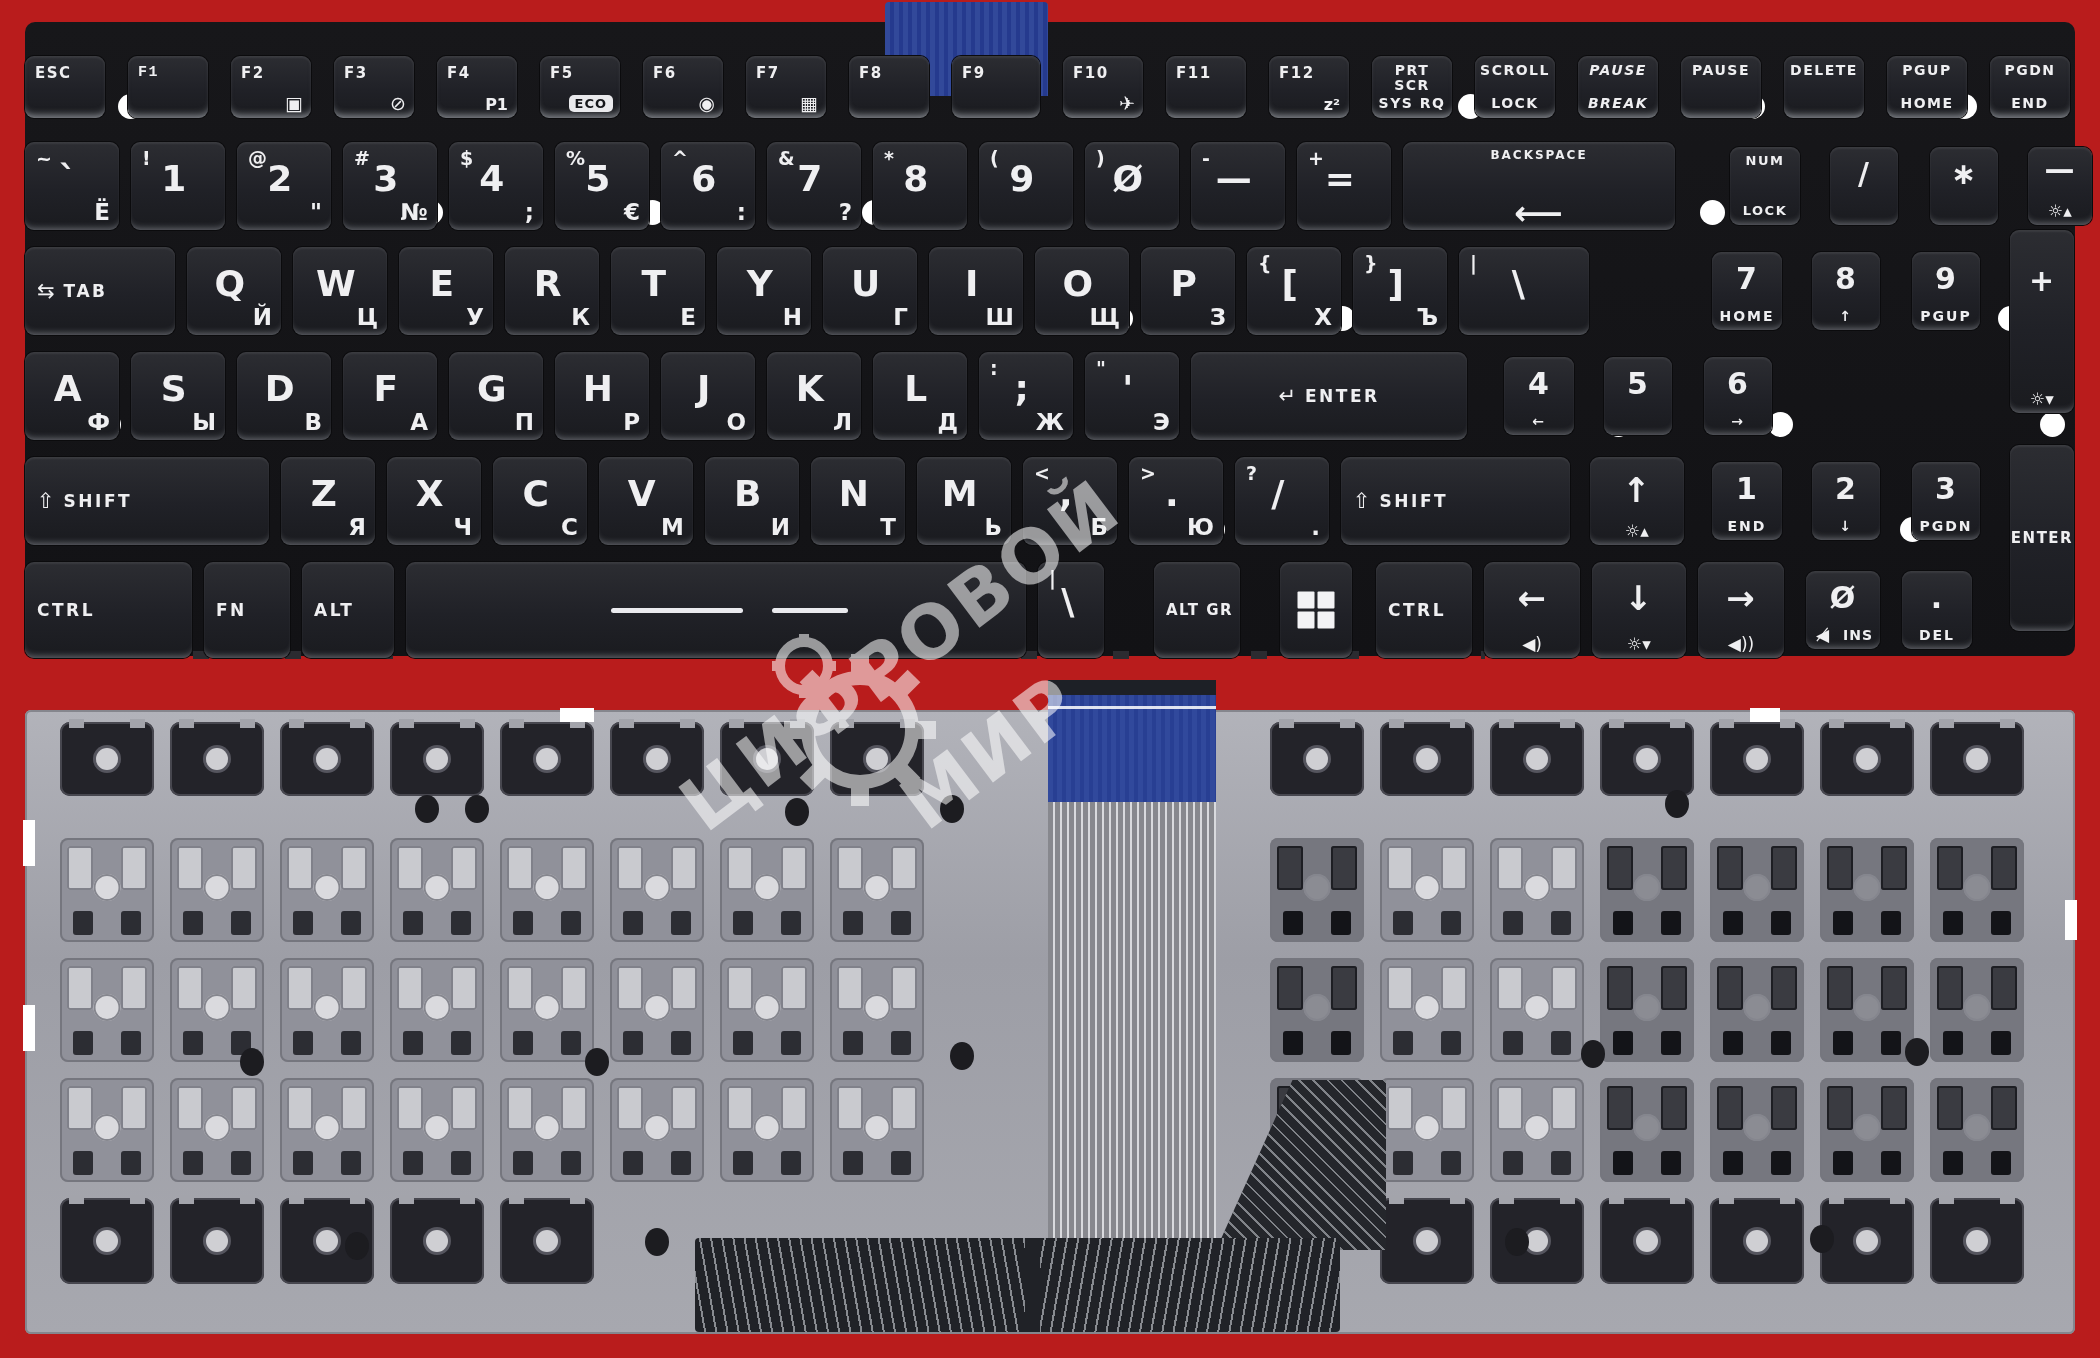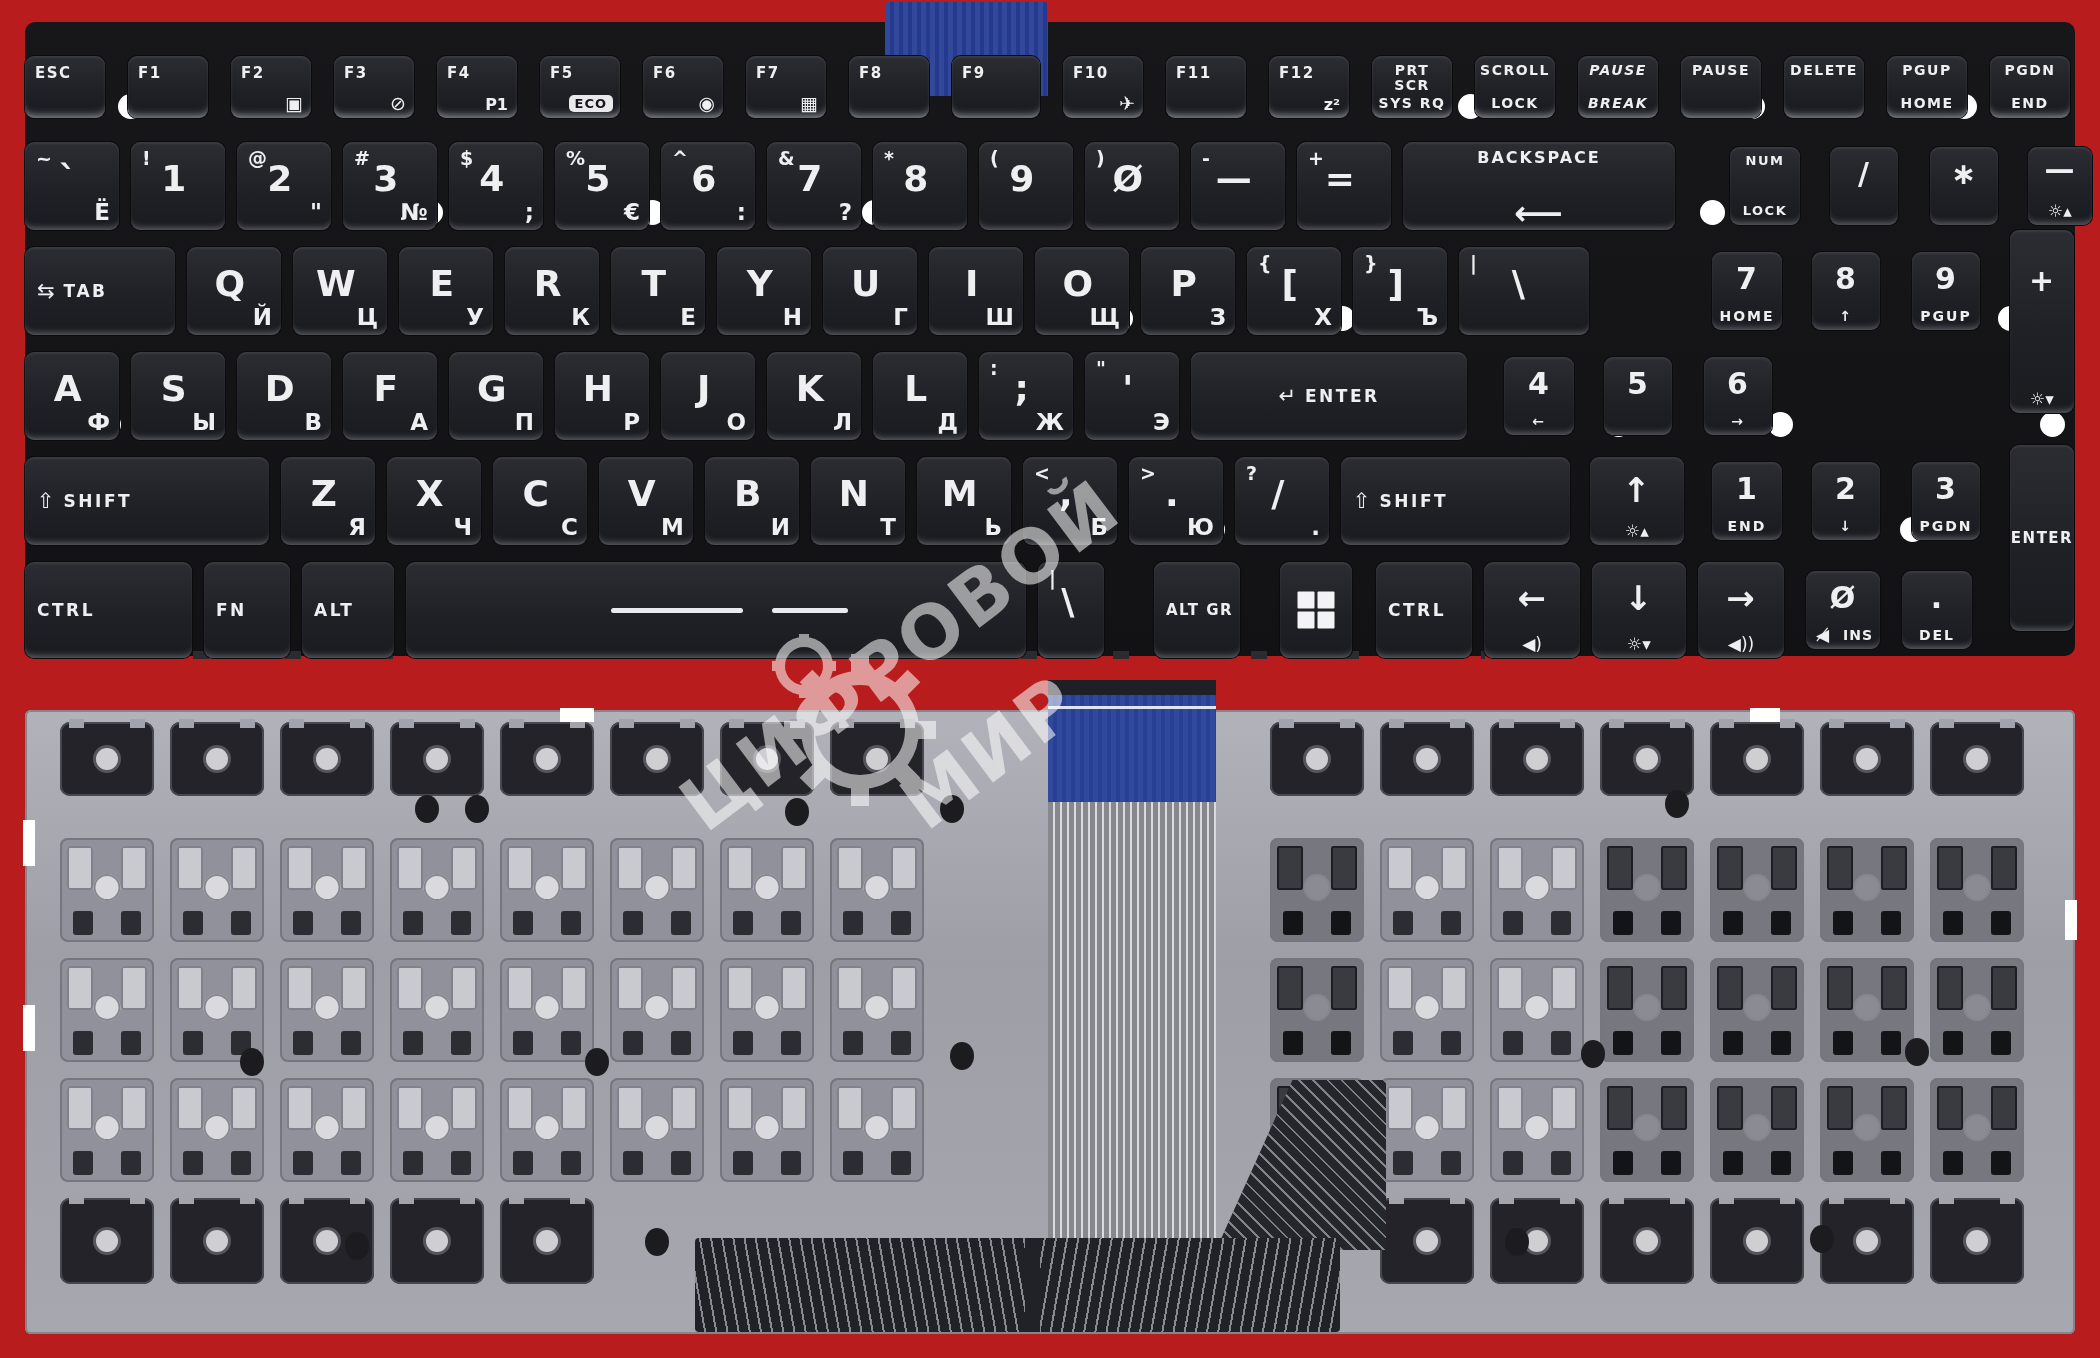--- a/index.html
+++ b/index.html
@@ -36,21 +36,21 @@
   .k-textwrap{position:absolute;left:12px;top:0;bottom:0;display:flex;align-items:center;gap:9px;}
   .rowf .k-textwrap{align-items:flex-start;padding-top:8px;left:10px;}
   .centered .k-textwrap{left:0;right:0;justify-content:center;}
   .k-text{font-size:17px;letter-spacing:2.5px;font-weight:600;white-space:nowrap;}
   .rowf .k-text,.small .k-text{font-size:15px;letter-spacing:1.5px;}
   .k-preicon{font-size:21px;line-height:1;}
   .k-lines{position:absolute;inset:7px 3px;display:flex;flex-direction:column;
            justify-content:space-between;text-align:center;font-size:14px;
            letter-spacing:1.5px;font-weight:600;line-height:1.1;}
   .k-lines.single{justify-content:flex-start;}
-  .key-backspace .k-lines span:first-child{font-size:16px;letter-spacing:2px;}
+  .key-backspace .k-lines span:first-child{font-size:12px;letter-spacing:2px;}
   .key-backspace .k-lines span:last-child{font-size:34px;line-height:.6;}
   .small .k-lines{font-size:13px;}
   .eco-pill{position:absolute;right:7px;bottom:6px;background:#e9e9ec;color:#141519;
             font-size:13px;font-weight:700;padding:1px 6px;border-radius:5px;letter-spacing:1px;}
   .win-logo{position:absolute;left:50%;top:50%;transform:translate(-50%,-50%);
             display:grid;grid-template-columns:17px 17px;grid-template-rows:17px 17px;gap:3px;}
   .win-logo span{background:#f3f3f5;border-radius:1px;}
   .key-space::before{content:"";position:absolute;top:48%;left:33%;width:132px;height:5px;
             border-radius:3px;background:#eaeaee;}
   .key-space::after{content:"";position:absolute;top:48%;left:59%;width:76px;height:5px;
@@ -121,21 +121,21 @@
 
   <div id="panel">
     <div id="ribbon-stub"></div>
 
   <div class="krow rowf" style="top: 34px; height: 62px; left: 0px; gap: 23px;">
         <div class="key  key-esc" style="width: 80px; margin-left: 0px;">
           <div class="k-textwrap">
             <span class="k-text">ESC</span>
           </div>
         </div>
-        <div class="key  key-f1" style="width: 80px;">
+        <div class="key  key-f1" style="width: 80px; font-family: Liberation Mono, monospace;">
           <div class="k-textwrap">
             <span class="k-text">F1</span>
           </div>
         </div>
         <div class="key  key-f2" style="width: 80px;">
           <div class="k-textwrap">
             <span class="k-text">F2</span>
           </div>
           <span class="k-ico">▣</span>
         </div>

